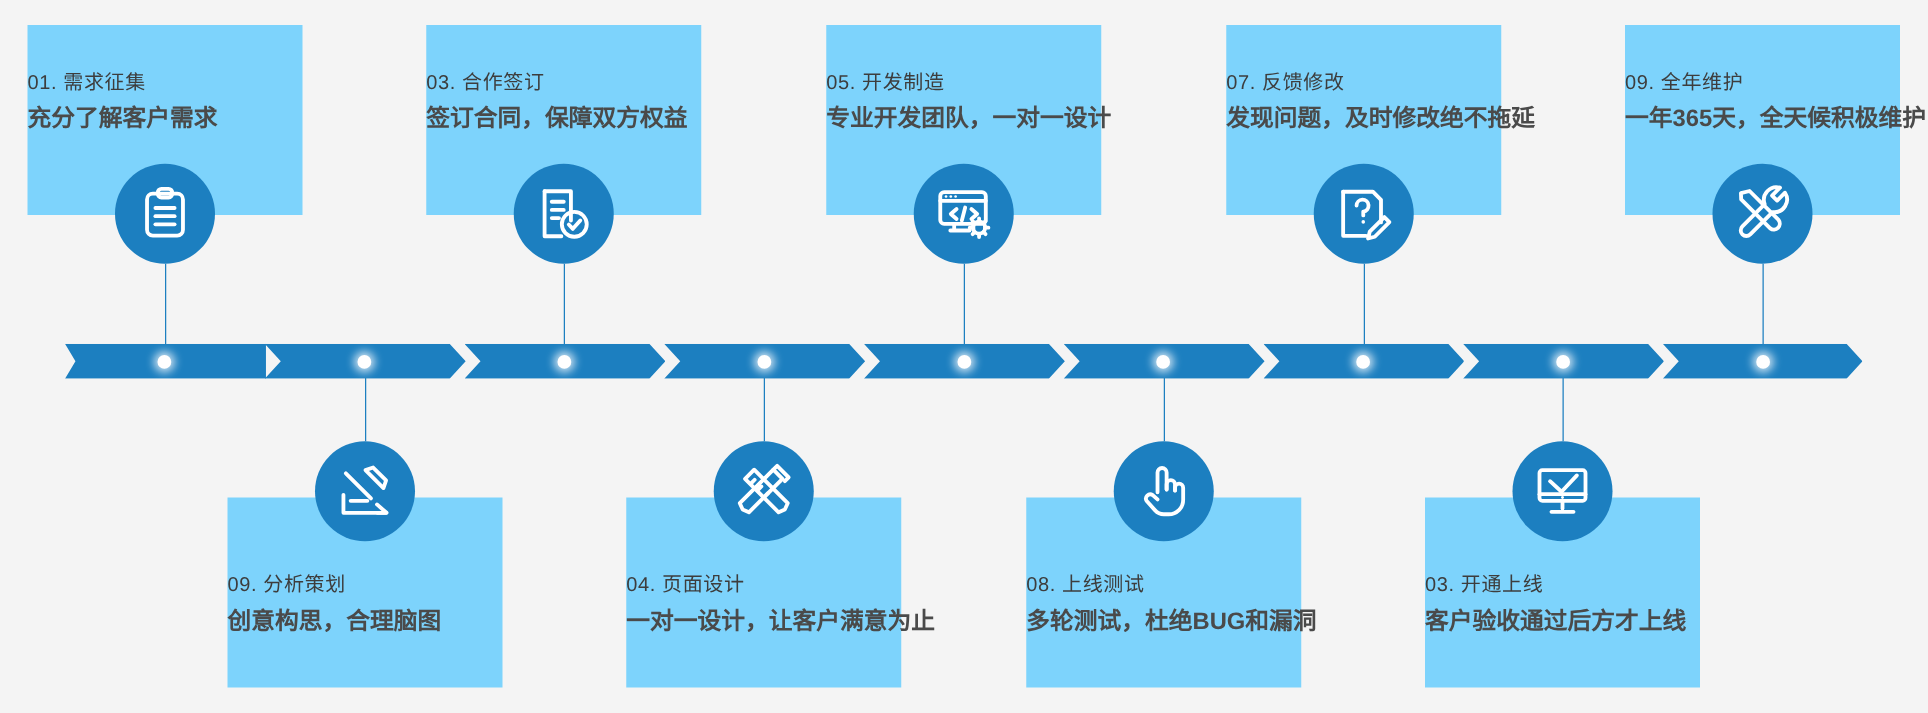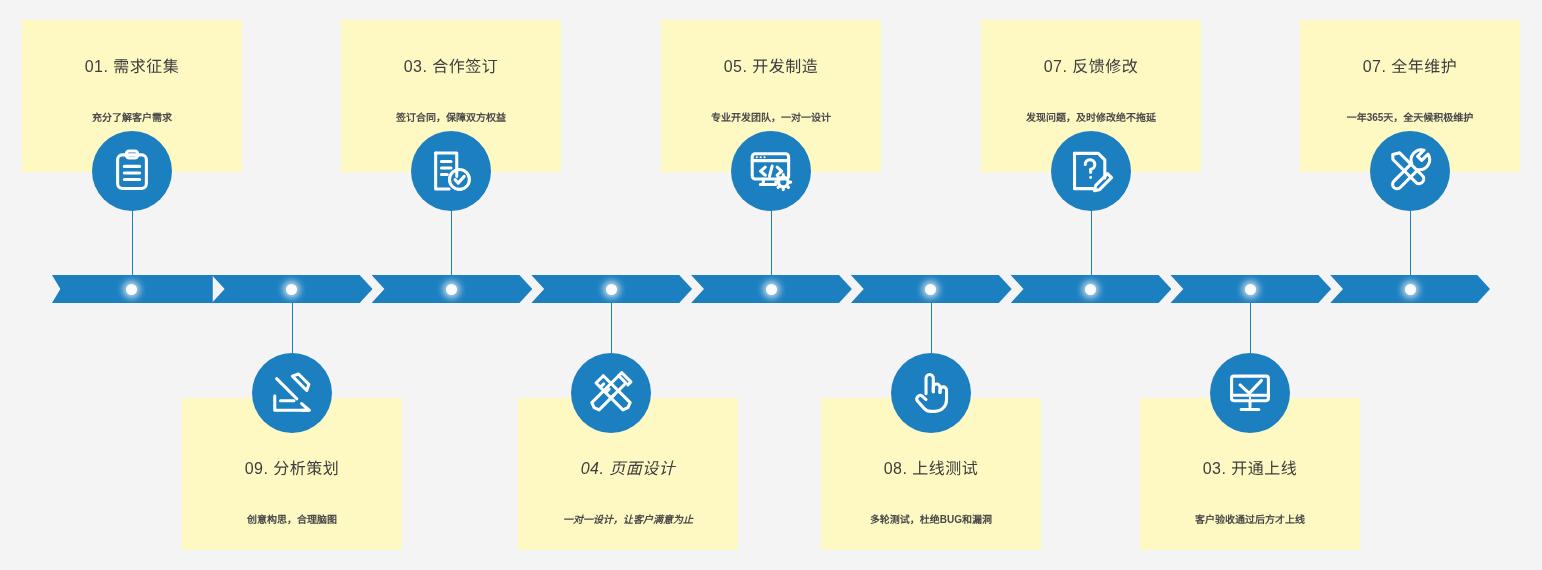--- a/index.html
+++ b/index.html
@@ -17,48 +17,48 @@
   #stage {
     position: relative;
     width: 1542px;
     height: 570px;
   }
 
   
   .card {
     position: absolute;
     width: 220px;
-    background: #fef9c3;
+    background: #7dd3fc;
     box-sizing: border-box;
-    text-align: center;
+    text-align: left;
   }
   .card.top {
     height: 152px;
     top: 20px;
     padding-top: 36px;
   }
   .card.bottom {
     height: 152px;
     top: 398px;
     padding-top: 60px;
   }
   .card-title {
     font-size: 16px;
     color: #3d3d3d;
     letter-spacing: 0.5px;
     line-height: 22px;
     font-weight: 400;
     white-space: nowrap;
   }
   .card-sub {
-    font-size: 10px;
+    font-size: 19px;
     color: #4a4a4a;
     font-weight: bold;
     line-height: 20px;
-    margin-top: 30px;
+    margin-top: 8px;
     white-space: nowrap;
   }
 
   
   .icon-circle {
     position: absolute;
     width: 80px;
     height: 80px;
     border-radius: 50%;
     background: #1c7fc0;
@@ -189,21 +189,21 @@
             <path d="M4 2.6 v18.8 h7" fill="none" stroke="#ffffff" stroke-width="1.6" stroke-linecap="round" stroke-linejoin="round"></path>
             <line x1="7" y1="7" x2="12" y2="7" fill="none" stroke="#ffffff" stroke-width="1.6" stroke-linecap="round" stroke-linejoin="round"></line>
             <line x1="7" y1="10.4" x2="12" y2="10.4" fill="none" stroke="#ffffff" stroke-width="1.6" stroke-linecap="round" stroke-linejoin="round"></line>
             <line x1="7" y1="13.8" x2="10" y2="13.8" fill="none" stroke="#ffffff" stroke-width="1.6" stroke-linecap="round" stroke-linejoin="round"></line>
             <circle cx="16.4" cy="16.4" r="5.2" fill="none" stroke="#ffffff" stroke-width="1.6" stroke-linecap="round" stroke-linejoin="round"></circle>
             <path d="M14.1 16.5 l1.7 1.8 l3.1 -3.5" fill="none" stroke="#ffffff" stroke-width="1.6" stroke-linecap="round" stroke-linejoin="round"></path>
           </svg>
         </span>
       </div>
       <div class="connector" style="left: 611px; top: 289px; height: 64px;"></div>
-      <div class="card bottom" style="left: 518px; top: 398px; font-style: italic;">
+      <div class="card bottom" style="left: 501px; top: 398px;">
         <div class="card-title">04. 页面设计</div>
         <div class="card-sub">一对一设计，让客户满意为止</div>
       </div>
       <div class="icon-circle" style="left: 571px; top: 353px; background: rgb(28, 127, 192);">
         <span>
           <svg viewBox="0 0 24 24">
             <path d="M3.2 19.6 l2.6 1.2 l14 -14 l-3.8 -3.8 l-14 14 Z" fill="none" stroke="#ffffff" stroke-width="1.6" stroke-linecap="round" stroke-linejoin="round"></path>
             <path d="M16 3 l1.6 -1.6 l4.8 4.8 l-1.6 1.6" fill="none" stroke="#ffffff" stroke-width="1.6" stroke-linecap="round" stroke-linejoin="round"></path>
             <path d="M20.8 19.6 l-2.6 1.2 l-14 -14 l3.8 -3.8 l14 14 Z" fill="none" stroke="#ffffff" stroke-width="1.6" stroke-linecap="round" stroke-linejoin="round"></path>
             <path d="M8.2 7.2 l-1.6 1.6 M11 10 l-1.6 1.6 M13.8 12.8 l-1.6 1.6" fill="none" stroke="#ffffff" stroke-width="1.6" stroke-linecap="round" stroke-linejoin="round"></path>
@@ -274,21 +274,21 @@
             <path d="M6.8 7.8 L11.6 12.2 L18 5.4" fill="none" stroke="#ffffff" stroke-width="1.6" stroke-linecap="round" stroke-linejoin="round"></path>
             <line x1="2.4" y1="13.2" x2="21.6" y2="13.2" fill="none" stroke="#ffffff" stroke-width="1.6" stroke-linecap="round" stroke-linejoin="round"></line>
             <circle cx="12" cy="14.6" r="0.6" fill="#ffffff" stroke="none"></circle>
             <path d="M12 16 v3.2" fill="none" stroke="#ffffff" stroke-width="1.6" stroke-linecap="round" stroke-linejoin="round"></path>
             <line x1="7.4" y1="20.6" x2="16.6" y2="20.6" fill="none" stroke="#ffffff" stroke-width="1.6" stroke-linecap="round" stroke-linejoin="round"></line>
           </svg>
         </span>
       </div>
       <div class="connector" style="left: 1410px; top: 211px; height: 78px;"></div>
       <div class="card top" style="left: 1300px; top: 20px;">
-        <div class="card-title">07. 全年维护</div>
+        <div class="card-title">09. 全年维护</div>
         <div class="card-sub">一年365天，全天候积极维护</div>
       </div>
       <div class="icon-circle" style="left: 1370px; top: 131px; background: rgb(28, 127, 192);">
         <span>
           <svg viewBox="0 0 24 24">
             <path d="M21.4 3.2 l-3.3 3.3 l-2.1 -2.1 l3.3 -3.3 a5.3 5.3 0 0 0 -6.4 6.9 l-9.3 9.3 a2.3 2.3 0 0 0 3.3 3.3 l9.3 -9.3 a5.3 5.3 0 0 0 5.2 -8.1 Z" fill="none" stroke="#ffffff" stroke-width="1.6" stroke-linecap="round" stroke-linejoin="round"></path>
             <path d="M3 3.4 l3.6 -0.9 l12.1 12.1 a2.5 2.5 0 0 1 -3.5 3.5 L3.1 6 Z" fill="none" stroke="#ffffff" stroke-width="1.6" stroke-linecap="round" stroke-linejoin="round"></path>
           </svg>
         </span>
       </div>

